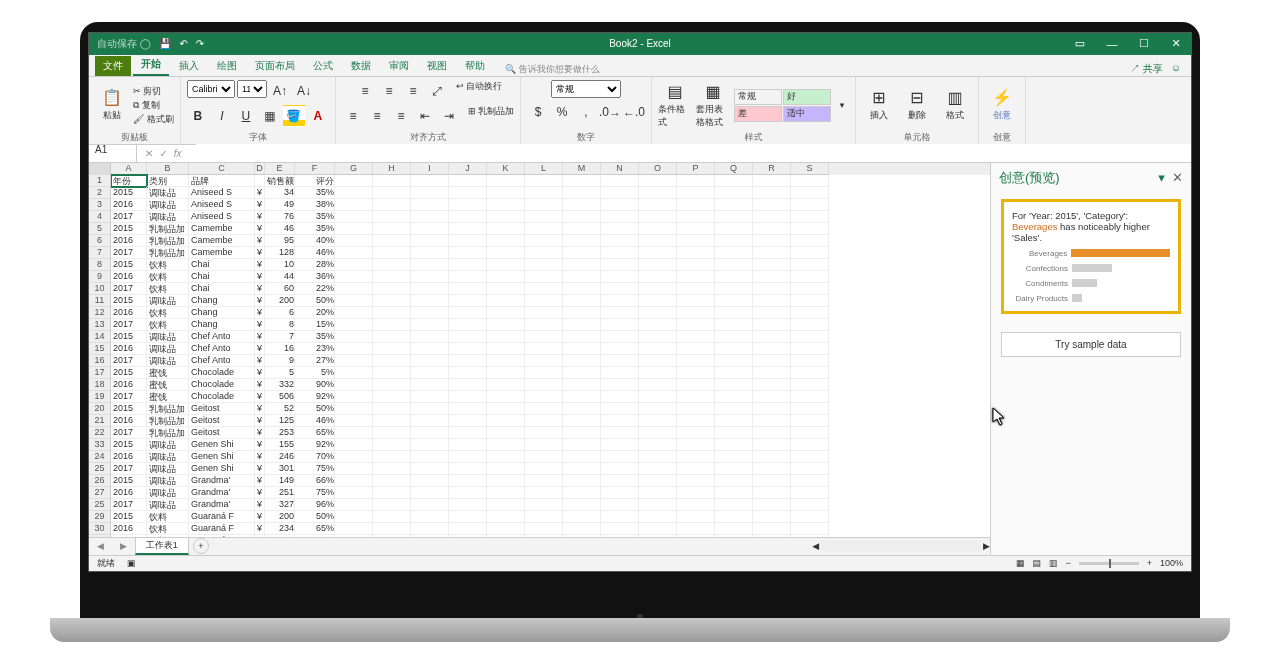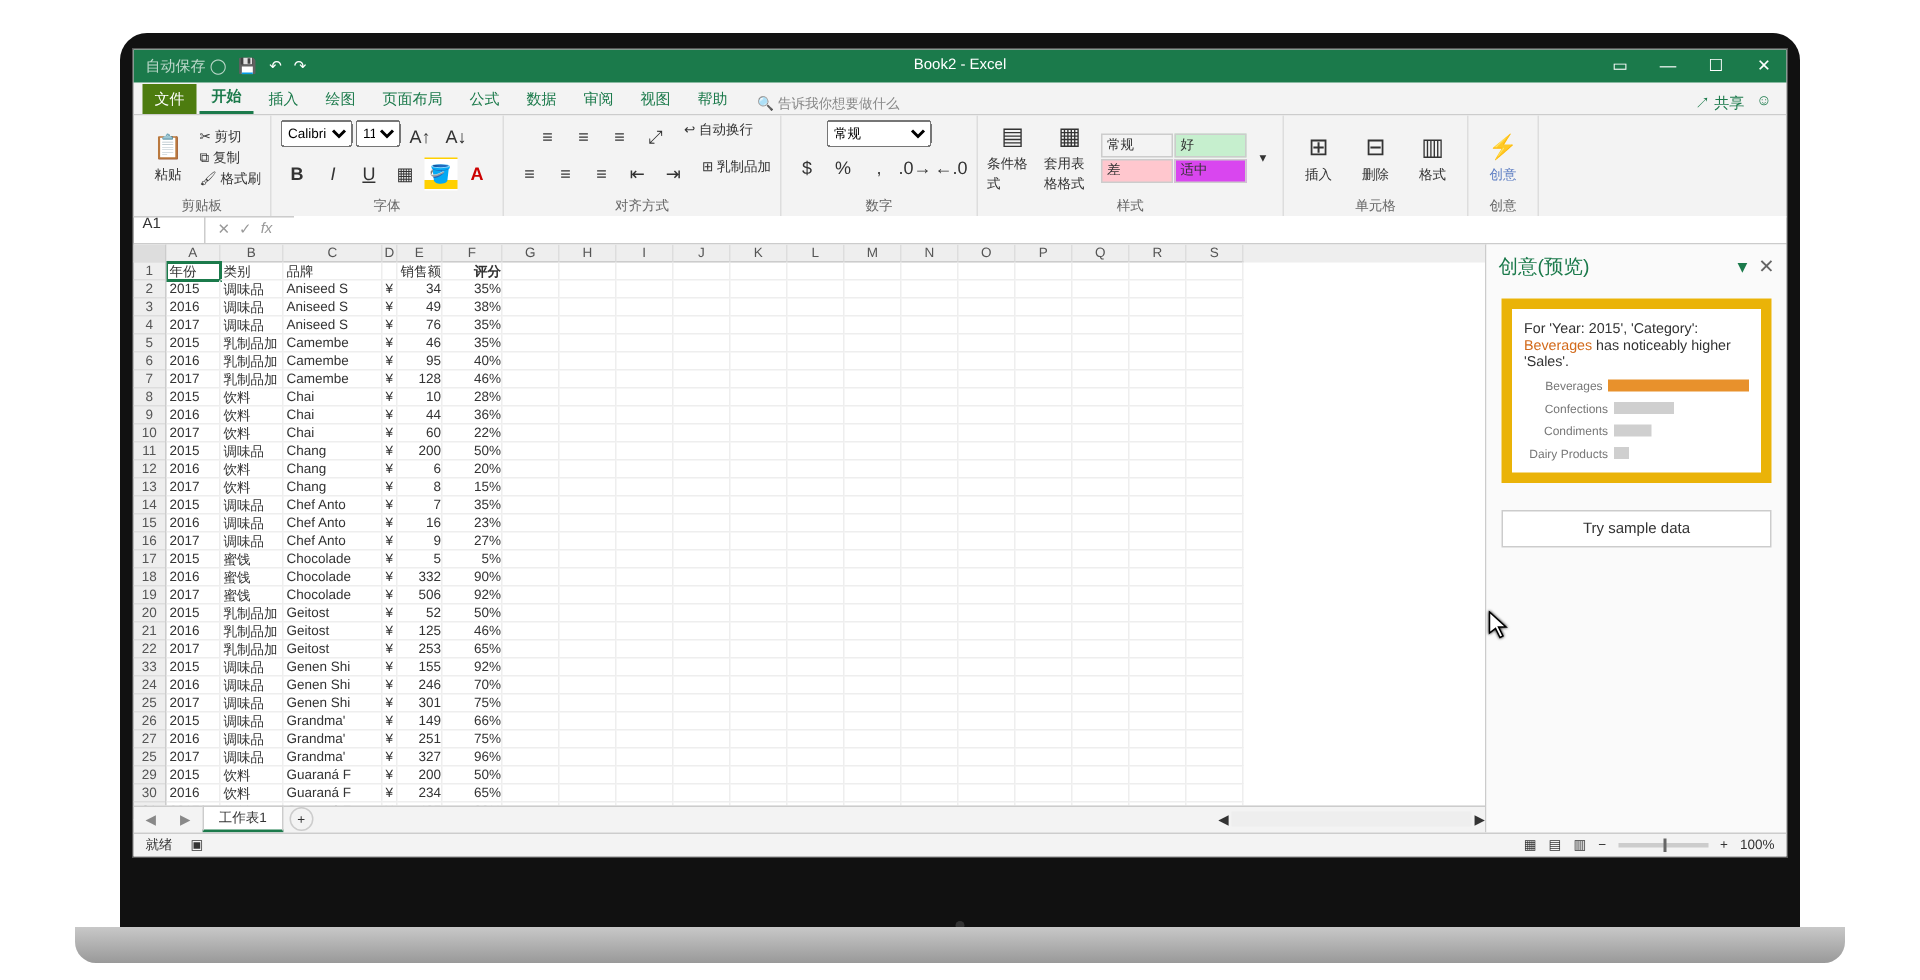--- a/index.html
+++ b/index.html
@@ -65,21 +65,21 @@
 
 .status{height:16px;border-top:1px solid #ccc;background:#f3f3f3;display:flex;align-items:center;font-size:9px;padding:0 8px;gap:12px;}
 .status .right{margin-left:auto;display:flex;align-items:center;gap:8px;}
 .zslider{width:60px;height:3px;background:#ccc;position:relative;}
 .zslider::after{content:'';position:absolute;left:50%;top:-3px;width:2px;height:9px;background:#666;}
 
 .panel{width:200px;background:#fafafa;display:flex;flex-direction:column;font-size:10px;}
 .panel .phead{display:flex;align-items:center;justify-content:space-between;padding:6px 8px;color:#1b7a4b;font-size:13px;}
 .panel .close{color:#666;}
 .panel .pbody{padding:8px 10px;color:#555;font-size:9.5px;}
-.card{border:7px solid #eab308;background:#fff;margin:6px 10px;padding:8px;font-size:9.5px;}
+.card{border:3px solid #eab308;background:#fff;margin:6px 10px;padding:8px;font-size:9.5px;}
 .card .hl{color:#d26a1b;}
 .chartrow{display:flex;align-items:center;gap:4px;margin-top:6px;font-size:8px;color:#777;}
 .chartrow .lbl{width:56px;text-align:right;}
 .chartrow .bar{height:8px;}
 .try{border:1px solid #ccc;margin:12px 10px;padding:6px;text-align:center;font-size:10px;background:#fff;}
 .link{color:#1b7a4b;text-decoration:underline;padding:8px 10px;font-size:9.5px;}
 
 .cursor{position:absolute;width:16px;height:20px;pointer-events:none;}
 .cursor svg{filter:drop-shadow(0 0 1px #000);}
 </style>
@@ -198,21 +198,21 @@
     <div class="gbody">
      <div class="bigico">▤<span>条件格式</span></div>
      <div class="bigico">▦<span>套用表格格式</span></div>
      <div class="stylesbox">
       <div class="row">
        <div class="stylecell">常规</div>
        <div class="stylecell" style="background:#c6efce">好</div>
       </div>
       <div class="row">
        <div class="stylecell" style="background:#ffc7ce">差</div>
-       <div class="stylecell" style="background:#d946ef">适中</div>
+       <div class="stylecell" style="background:#c4b5fd">适中</div>
       </div>
      </div>
      <div class="styledrop">▾</div>
     </div>
     <div class="glabel">样式</div>
    </div>
    <div class="rgroup">
     <div class="gbody">
      <div class="bigico">⊞<span>插入</span></div>
      <div class="bigico">⊟<span>删除</span></div>
@@ -297,21 +297,21 @@
                 <div class="cwx">R</div>
                 <div class="cwx">S</div>
               </div>
       <div class="rows" id="rows">
                 <div class="rowr">
                   <div class="cw0 selcell" style="font-weight: 400;">年份</div>
                   <div class="cw1" style="font-weight: 400;">类别</div>
                   <div class="cw2" style="width: 66px; font-weight: 400;">品牌</div>
                   <div class="cw3" style="font-weight: 400;"></div>
                   <div class="cw4" style="font-weight: 400;">销售额</div>
-                  <div class="cw5" style="font-weight: 700;">评分</div>
+                  <div class="cw5" style="font-weight: 400;">评分</div>
                   <div class="cwx" style="font-weight: 400;"></div>
                   <div class="cwx" style="font-weight: 400;"></div>
                   <div class="cwx" style="font-weight: 400;"></div>
                   <div class="cwx" style="font-weight: 400;"></div>
                   <div class="cwx" style="font-weight: 400;"></div>
                   <div class="cwx" style="font-weight: 400;"></div>
                   <div class="cwx" style="font-weight: 400;"></div>
                   <div class="cwx" style="font-weight: 400;"></div>
                   <div class="cwx" style="font-weight: 400;"></div>
                   <div class="cwx" style="font-weight: 400;"></div>

